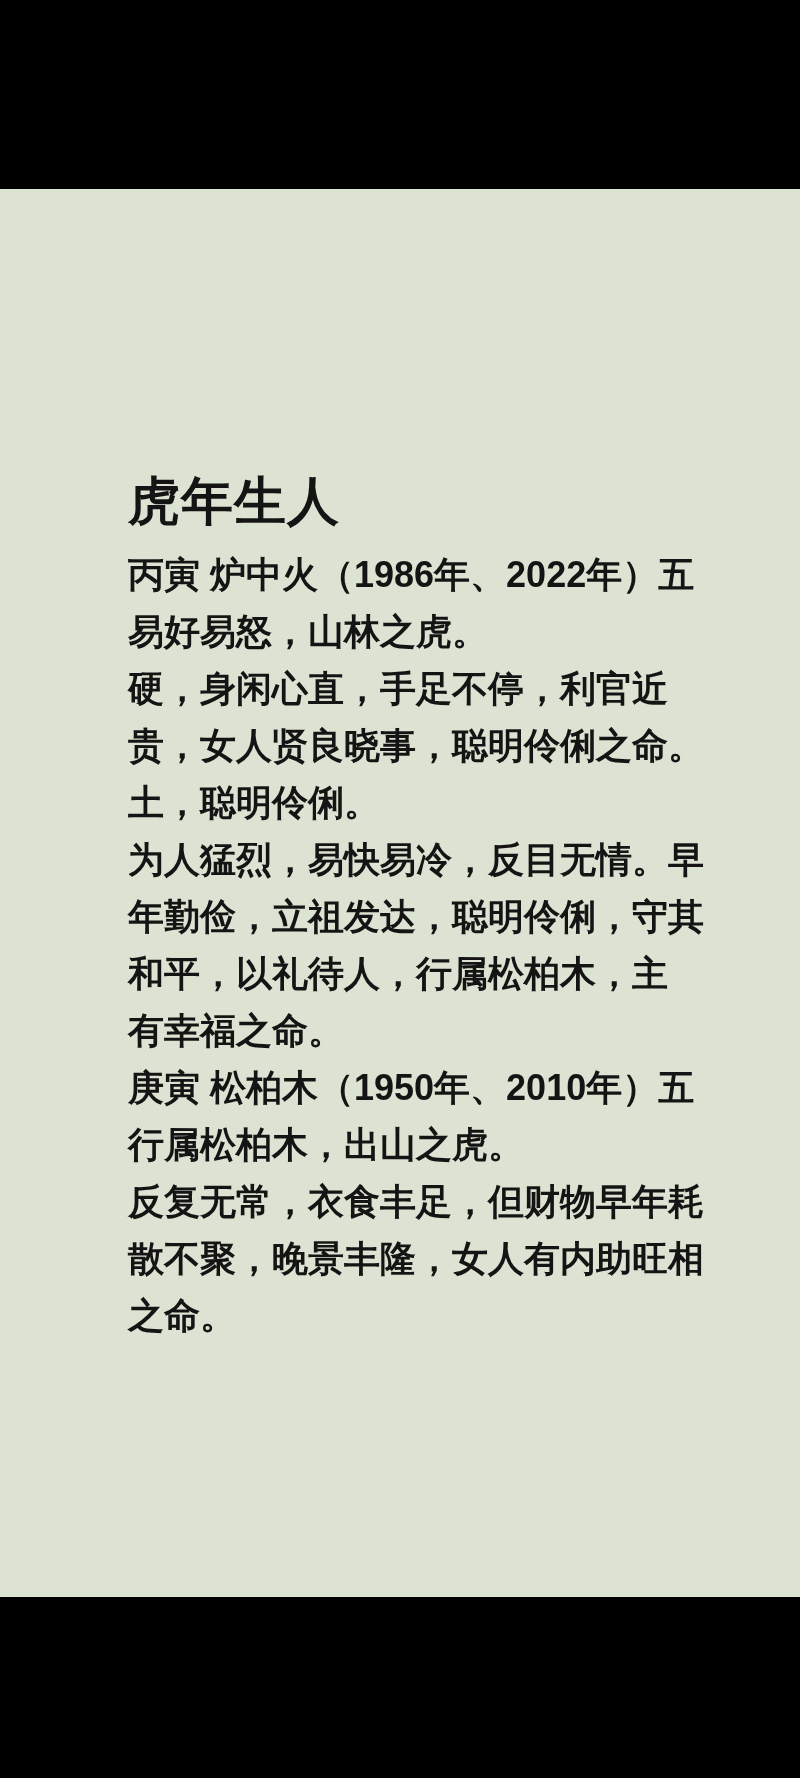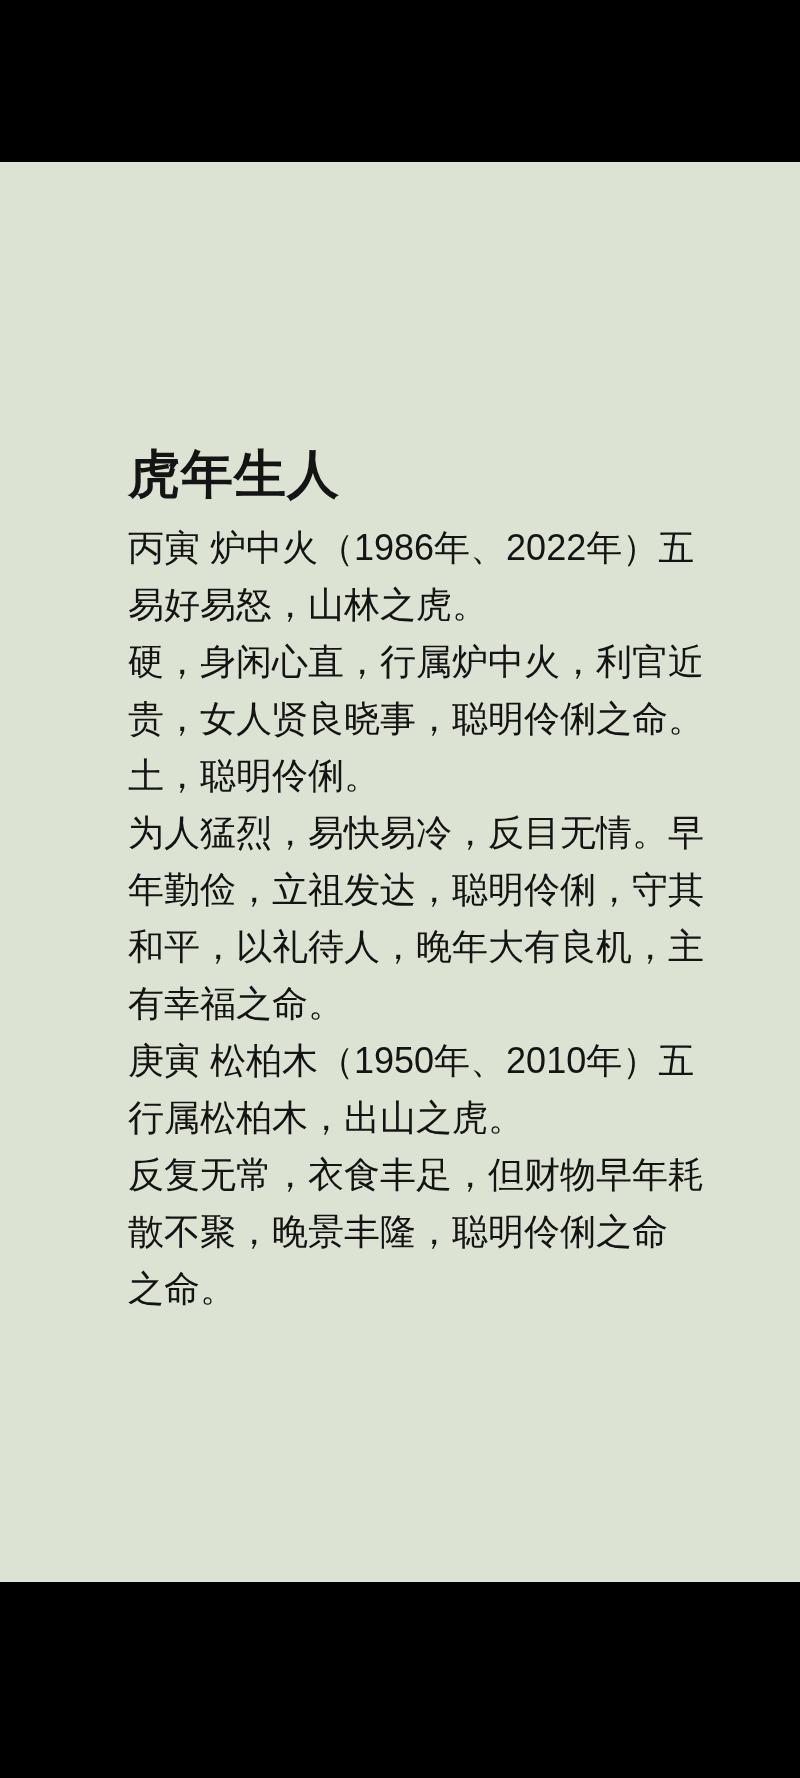--- a/index.html
+++ b/index.html
@@ -23,21 +23,21 @@
   .letterbox.top {
     top: 0;
     height: 177px;
   }
   .letterbox.bottom {
     top: 1597px;
     height: 181px;
   }
   .page {
     position: absolute;
-    top: 162px;
+    top: 189px;
     left: 0;
     width: 800px;
     height: 1420px;
     background: #dce3d2;
     color: #141414;
   }
   .content {
     margin-left: 128px;
     margin-right: 70px;
   }
@@ -51,45 +51,45 @@
     color: #141414;
     white-space: nowrap;
   }
   .lines {
     margin-top: 16px;
   }
   .text-line {
     height: 57px;
     line-height: 57px;
     font-size: 36px;
-    font-weight: 400;
+    font-weight: 700;
     white-space: nowrap;
     color: #141414;
   }
 </style>
 </head>
 <body>
 
 <div class="letterbox top"></div>
 
 <div class="page">
   <div class="content">
     <h1 class="title">虎年生人</h1>
     <div class="lines">
       <div class="text-line">丙寅 炉中火（1986年、2022年）五</div>
       <div class="text-line">易好易怒，山林之虎。</div>
-      <div class="text-line">硬，身闲心直，行属炉中火，利官近</div>
+      <div class="text-line">硬，身闲心直，手足不停，利官近</div>
       <div class="text-line">贵，女人贤良晓事，聪明伶俐之命。</div>
       <div class="text-line">土，聪明伶俐。</div>
       <div class="text-line">为人猛烈，易快易冷，反目无情。早</div>
       <div class="text-line">年勤俭，立祖发达，聪明伶俐，守其</div>
-      <div class="text-line">和平，以礼待人，晚年大有良机，主</div>
+      <div class="text-line">和平，以礼待人，行属松柏木，主</div>
       <div class="text-line">有幸福之命。</div>
       <div class="text-line">庚寅 松柏木（1950年、2010年）五</div>
       <div class="text-line">行属松柏木，出山之虎。</div>
       <div class="text-line">反复无常，衣食丰足，但财物早年耗</div>
-      <div class="text-line">散不聚，晚景丰隆，聪明伶俐之命</div>
+      <div class="text-line">散不聚，晚景丰隆，女人有内助旺相</div>
       <div class="text-line">之命。</div>
     </div>
   </div>
 </div>
 
 <div class="letterbox bottom"></div>
 
 </body></html>

